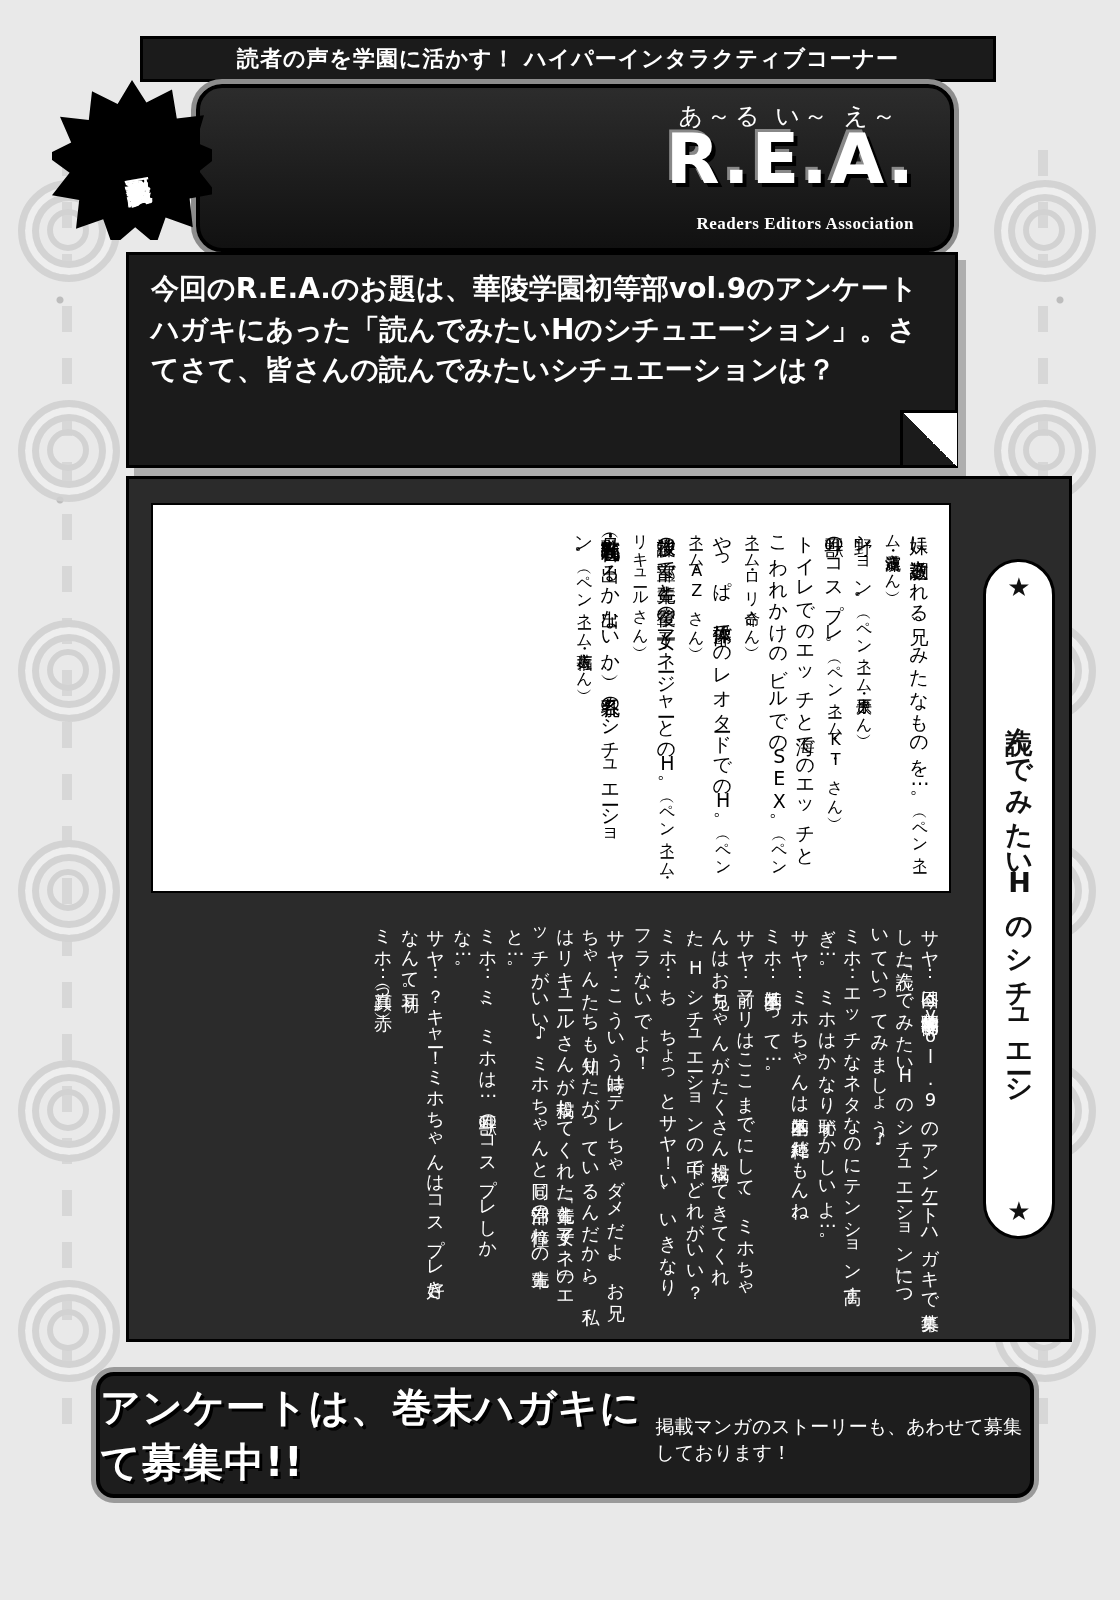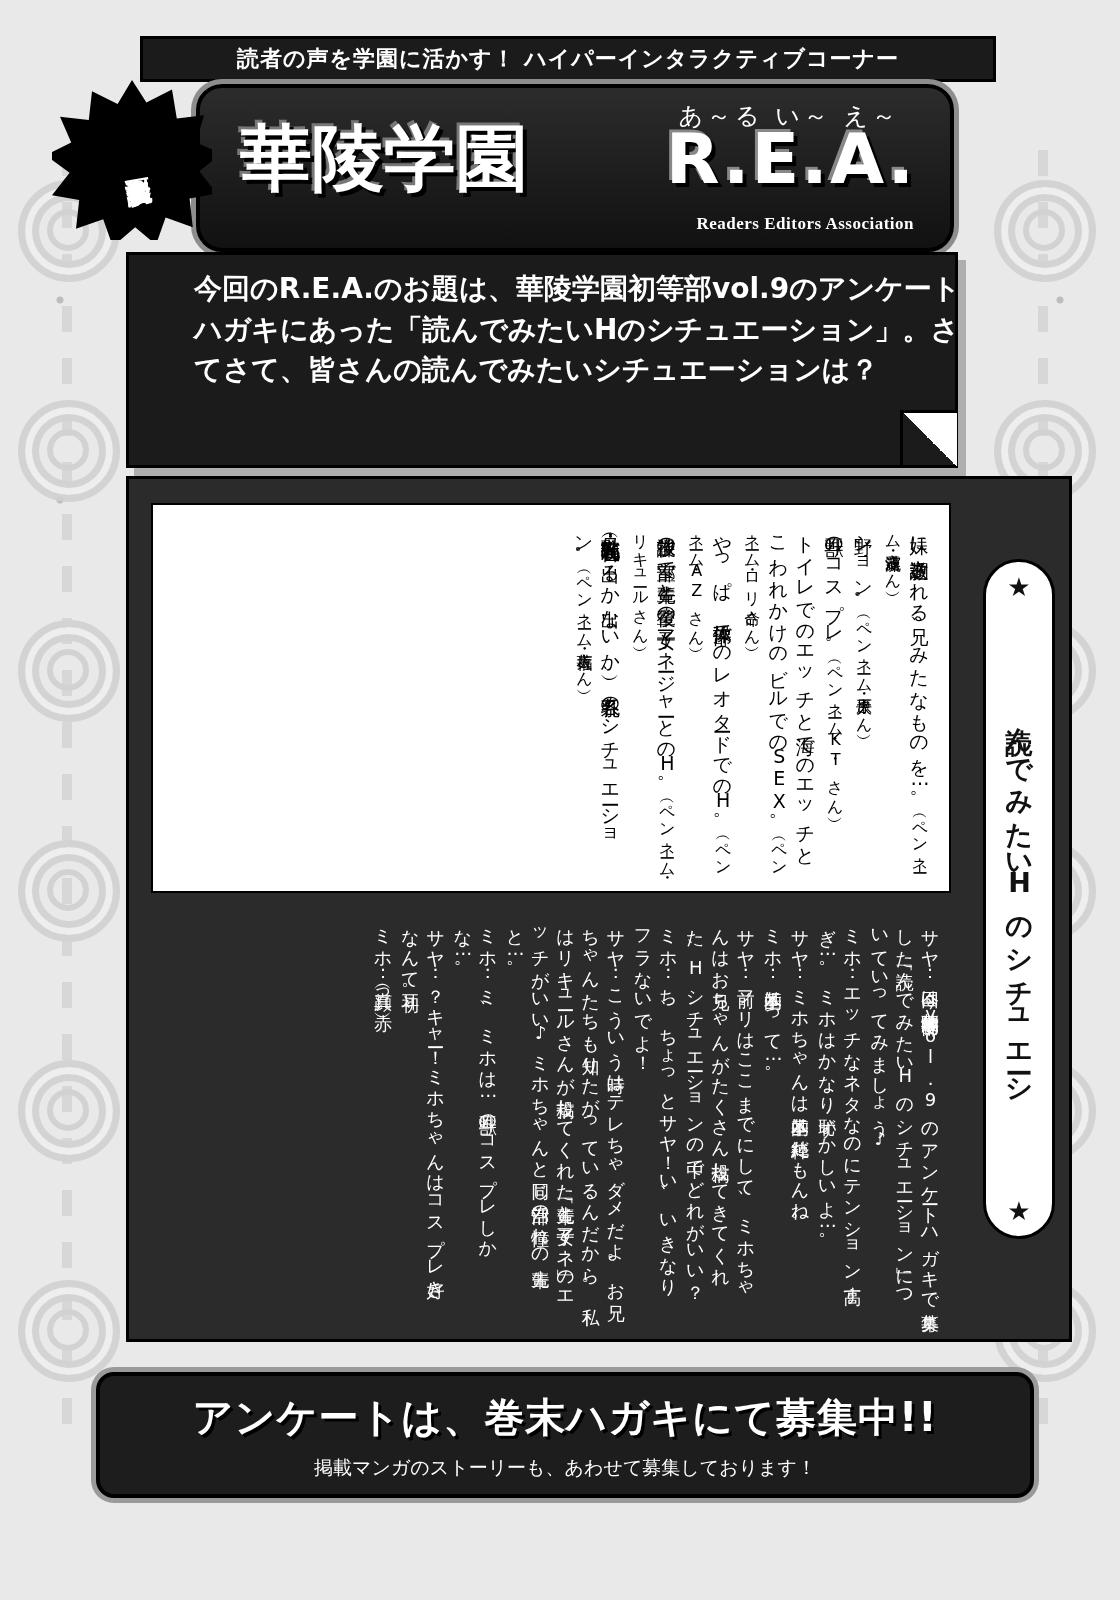--- a/index.html
+++ b/index.html
@@ -107,21 +107,20 @@
   
   #intro-box{
     position:absolute;left:126px;top:252px;width:826px;height:210px;
     background:#1b1b1b;border:3px solid #000;
     box-shadow:8px 8px 0 rgba(0,0,0,.25);
   }
   #intro-text{
     position:absolute;left:22px;top:14px;width:780px;
     color:#fff;font-size:28px;line-height:1.45;font-weight:bold;
     font-family:"DejaVu Sans","Liberation Sans",sans-serif;
-    margin-left:43px;
   }
   #intro-fold{
     position:absolute;right:-2px;bottom:-2px;width:54px;height:54px;
     background:linear-gradient(225deg,#fff 0 50%,transparent 50%);
     border-left:3px solid #000;border-top:3px solid #000;
   }
 
   
   #main-panel{
     position:absolute;left:126px;top:476px;width:940px;height:860px;
@@ -172,21 +171,21 @@
     font-size:18px;line-height:1.4;color:#fff;
     font-family:"DejaVu Sans","Liberation Sans",sans-serif;
     height:100%;white-space:pre-wrap;letter-spacing:.5px;
   }
 
   
   #bottom-banner{
     position:absolute;left:96px;top:1372px;width:930px;height:118px;
     background:#1d1d1d;border:4px solid #000;border-radius:18px;
     box-shadow:0 0 0 5px #9a9a9a;
-    display:flex;flex-direction:column;align-items:center;justify-content:center;
+    display:flex;flex-direction:row;align-items:center;justify-content:center;
   }
   #bottom-main{
     color:#fff;font-size:40px;font-weight:bold;letter-spacing:1px;
     text-shadow:3px 3px 0 #000;
     font-family:"DejaVu Sans","Liberation Sans",sans-serif;
   }
   #bottom-sub{
     color:#fff;font-size:19px;margin-top:10px;font-weight:normal;
   }
   .nosel{user-select:none;}
@@ -215,21 +214,20 @@
     <div class="swirl" style="left:6px;top:690px;"></div>
     <div class="swirl" style="left:6px;top:910px;"></div>
     <div class="swirl" style="left:6px;top:1130px;"></div>
   </div>
 
   <div id="top-banner">
     <div class="txt nosel">読者の声を学園に活かす！ ハイパーインタラクティブコーナー</div>
   </div>
 
   <div id="logo-block">
-    <div id="logo-title" class="nosel">華陵学園</div>
     <div id="logo-rea-ruby" class="nosel">あ～る い～ え～</div>
     <div id="logo-rea" class="nosel">R.E.A.</div>
     <div id="logo-rea-sub" class="nosel">Readers Editors Association</div>
   </div>
 
   <div id="badge"></div>
   <div id="badge-text" class="nosel">読者参加型企画</div>
 
   <div id="intro-box">
     <div id="intro-text" class="nosel">今回のR.E.A.のお題は、華陵学園初等部vol.9のアンケートハガキにあった「読んでみたいHのシチュエーション」。さてさて、皆さんの読んでみたいシチュエーションは？</div>

